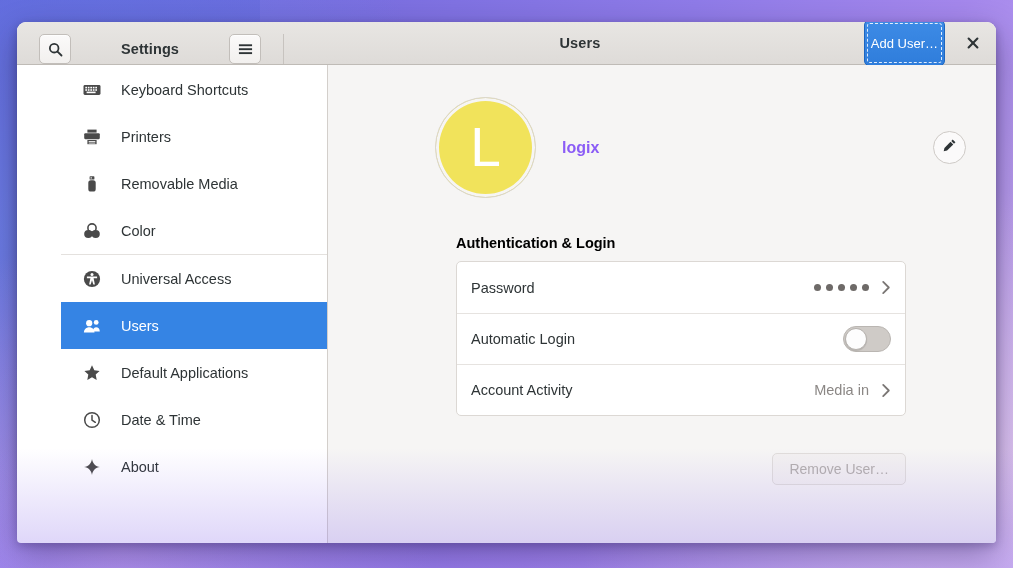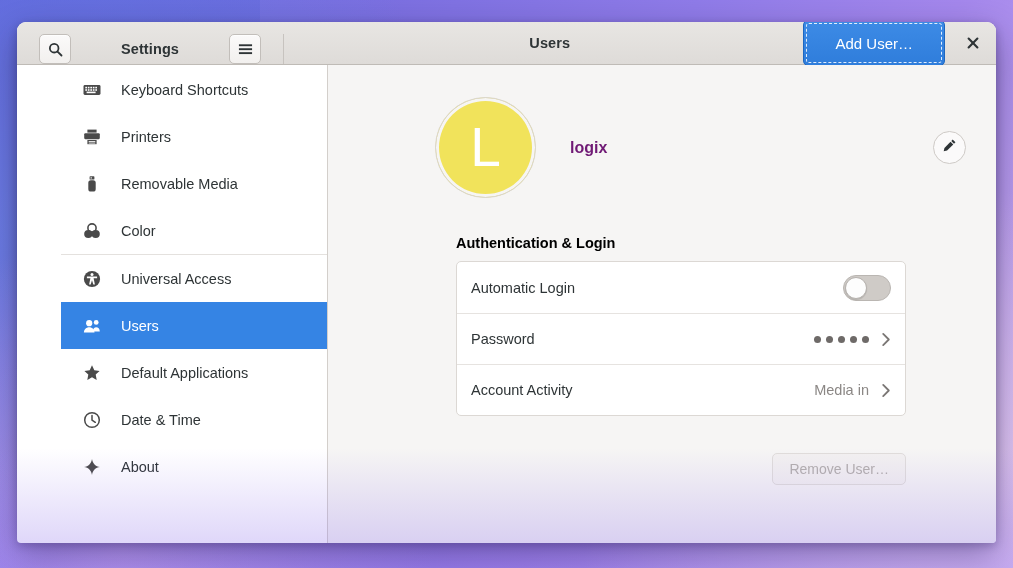--- a/index.html
+++ b/index.html
@@ -102,26 +102,26 @@
     text-align: center;
     padding-right: 0;
   }
 
   .ico-search { width: 15px; height: 15px; display:block; }
   .ico-burger { width: 15px; height: 12px; display:block; }
 
   
   .add-user-btn {
     height: 46px;
-    padding: 0 31px;
+    padding: 0 6px;
     border-radius: 5px;
     background: linear-gradient(to bottom, #3d8be6, #2f7ddb);
     border: 1px solid #1d66c0;
     color: #ffffff;
-    font-size: 15px;
+    font-size: 13px;
     font-family: "Liberation Sans", sans-serif;
     cursor: pointer;
     display: flex;
     align-items: center;
     justify-content: center;
     position: relative;
   }
   .add-user-btn::after {
     content: "";
     position: absolute;
@@ -214,24 +214,24 @@
     justify-content: center;
     color: #ffffff;
     font-size: 55px;
     font-weight: 300;
     line-height: 1;
     font-family: "Liberation Sans", sans-serif;
     box-shadow: 0 0 0 3px #f6f5f4 inset;
     cursor: pointer;
   }
   .uname {
-    margin-left: 34px;
+    margin-left: 26px;
     font-size: 16px;
     font-weight: bold;
-    color: #701a75;
+    color: #8b5cf6;
   }
   .edit-btn {
     margin-left: auto;
     width: 33px;
     height: 33px;
     border-radius: 50%;
     border: 1px solid #cecac6;
     background: #fbfafa;
     display: flex;
     align-items: center;
@@ -499,49 +499,49 @@
                 <path d="M11.4 1.6 l2.9 2.9 l-1.5 1.5 l-2.9-2.9 Z"></path>
                 <path d="M9.1 3.9 l2.9 2.9 l-6.6 6.6 l-3.6 0.8 l0.8-3.6 Z"></path>
               </svg>
             </span>
           </div>
         </div>
 
         <div class="section-title">Authentication &amp; Login</div>
 
         <div class="card">
-
-          <div class="card-row">
-            <span class="row-label">Automatic Login</span>
-            <span class="row-right">
-              <span class="toggle">
-                <span class="knob"></span>
-              </span>
-            </span>
-          </div>
 
           <div class="card-row">
             <span class="row-label">Password</span>
             <span class="row-right">
               <span class="dots">
                 <i></i>
                   <i></i>
                   <i></i>
                   <i></i>
                   <i></i>
               </span>
               <span>
                 <svg class="chev" viewBox="0 0 10 16" fill="none" stroke="#7a7674" stroke-width="1.9" stroke-linecap="round" stroke-linejoin="round">
                   <polyline points="2,2 8,8 2,14"></polyline>
                 </svg>
               </span>
             </span>
           </div>
 
           <div class="card-row">
+            <span class="row-label">Automatic Login</span>
+            <span class="row-right">
+              <span class="toggle">
+                <span class="knob"></span>
+              </span>
+            </span>
+          </div>
+
+          <div class="card-row">
             <span class="row-label">Account Activity</span>
             <span class="row-right">
               <span class="row-value">Media in</span>
               <span>
                 <svg class="chev" viewBox="0 0 10 16" fill="none" stroke="#7a7674" stroke-width="1.9" stroke-linecap="round" stroke-linejoin="round">
                   <polyline points="2,2 8,8 2,14"></polyline>
                 </svg>
               </span>
             </span>
           </div>

